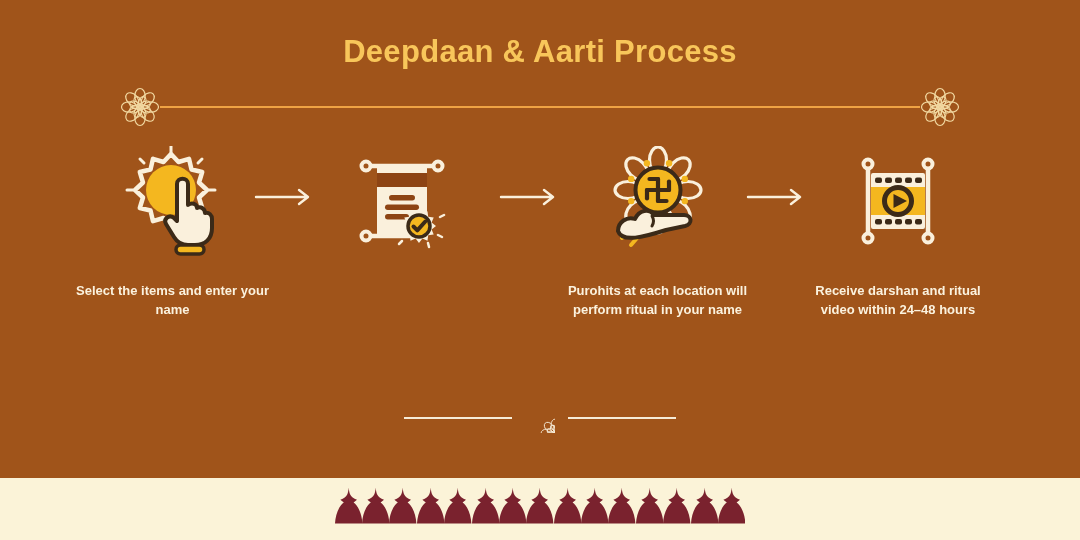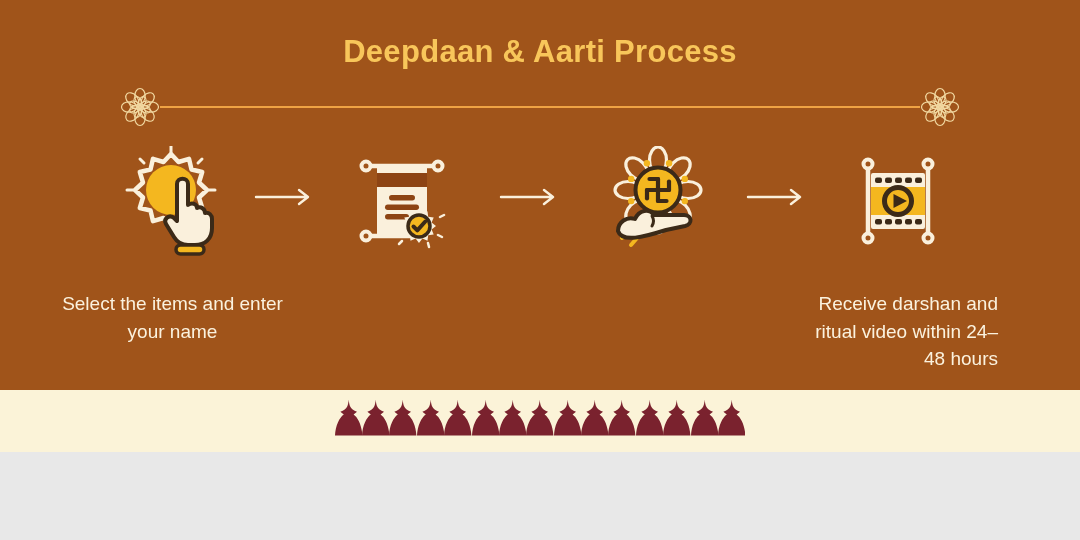--- a/index.html
+++ b/index.html
@@ -1,43 +1,43 @@
 <!DOCTYPE html>
 <html><head>
 <meta charset="utf-8">
 <style>
   html,body { margin:0; padding:0; background:#e8e8e8; }
   .poster {
-    position:relative; width:1080px; height:452px; overflow:hidden;
+    position:relative; width:1080px; height:540px; overflow:hidden;
     background: var(--background, #A0541A);
     font-family:"Liberation Sans", sans-serif;
   }
   .title {
     position:absolute; top:34px; left:0; width:100%; text-align:center;
     color: var(--title-text, #F8C65A);
     font-size:31px; font-weight:bold; letter-spacing:0.3px;
   }
   .top-divider {
     position:absolute; top:87px; left:120px; width:840px; height:40px;
     display:flex; align-items:center; color: var(--ornament-gold, #F2D9A2);
   }
   .top-divider .line { flex:1; height:2px; background: var(--divider-line, #EFA344); }
   .rosette-lg { width:40px; height:40px; flex:0 0 auto; }
   .rosette-sm { width:30px; height:30px; color: var(--divider-cream, #F6ECD8); }
 
   .step { position:absolute; top:146px; text-align:center; }
   .step .icon-wrap { height:110px; display:flex; justify-content:center; align-items:center; }
   .step .label {
-    margin-top:34px; color: var(--body-text, #FBF2DE);
-    font-size:19px; font-weight:normal; line-height:1.45;
+    margin-top:26px; color: var(--body-text, #FBF2DE);
+    font-size:13px; font-weight:bold; line-height:1.45;
   }
   .step-1 { left:60px;  width:225px; }
   .step-2 { left:307px; width:190px; }
   .step-3 { left:550px; width:215px; }
-  .step-4 { left:798px; width:200px;text-align:right; }
+  .step-4 { left:798px; width:200px; }
 
   .arrow { position:absolute; top:188px; width:62px; height:18px; }
   .arrow-1 { left:254px; } .arrow-2 { left:499px; } .arrow-3 { left:746px; }
 
   .bottom-divider {
     position:absolute; top:403px; left:0; width:100%;
     display:flex; justify-content:center; align-items:center; gap:13px;
   }
   .bottom-divider .line { width:108px; height:2px; background: var(--divider-cream, #F6ECD8); }
 
@@ -192,20 +192,21 @@
             <path d="M61 44 V35.5"></path>
         </g>
         <g class="s-gold" stroke-width="4" stroke-linecap="round">
           <path d="M14 92 L20 85"></path>
             <path d="M23 99 L29 92"></path>
         </g>
         <path class="fs-hand" stroke-width="4" stroke-linejoin="round" d="M10 85 C10 76 19 70 27 73 C31 64 41 62 46 69 L76 69 C84 69 85 78 77 80 L58 84 C36 91 14 97 10 85 Z"></path>
         <path class="s-dark" stroke-width="3" stroke-linecap="round" d="M44 70 Q47 75 44 80"></path>
       </svg>
     </div>
+    <div class="label">Purohits at each location will perform ritual in your name</div>
   </div>
 
   <svg class="arrow arrow-3" viewBox="0 0 62 18">
     <path class="s-cream" stroke-width="2.4" stroke-linecap="round" stroke-linejoin="round" d="M2 9 H52 M45 2 L54 9 L45 16"></path>
   </svg>
 
   <div class="step step-4">
     <div class="icon-wrap">
       <svg width="100" height="110" viewBox="0 0 100 110">
         <rect class="f-cream" x="23" y="27" width="54" height="56" rx="2"></rect>

